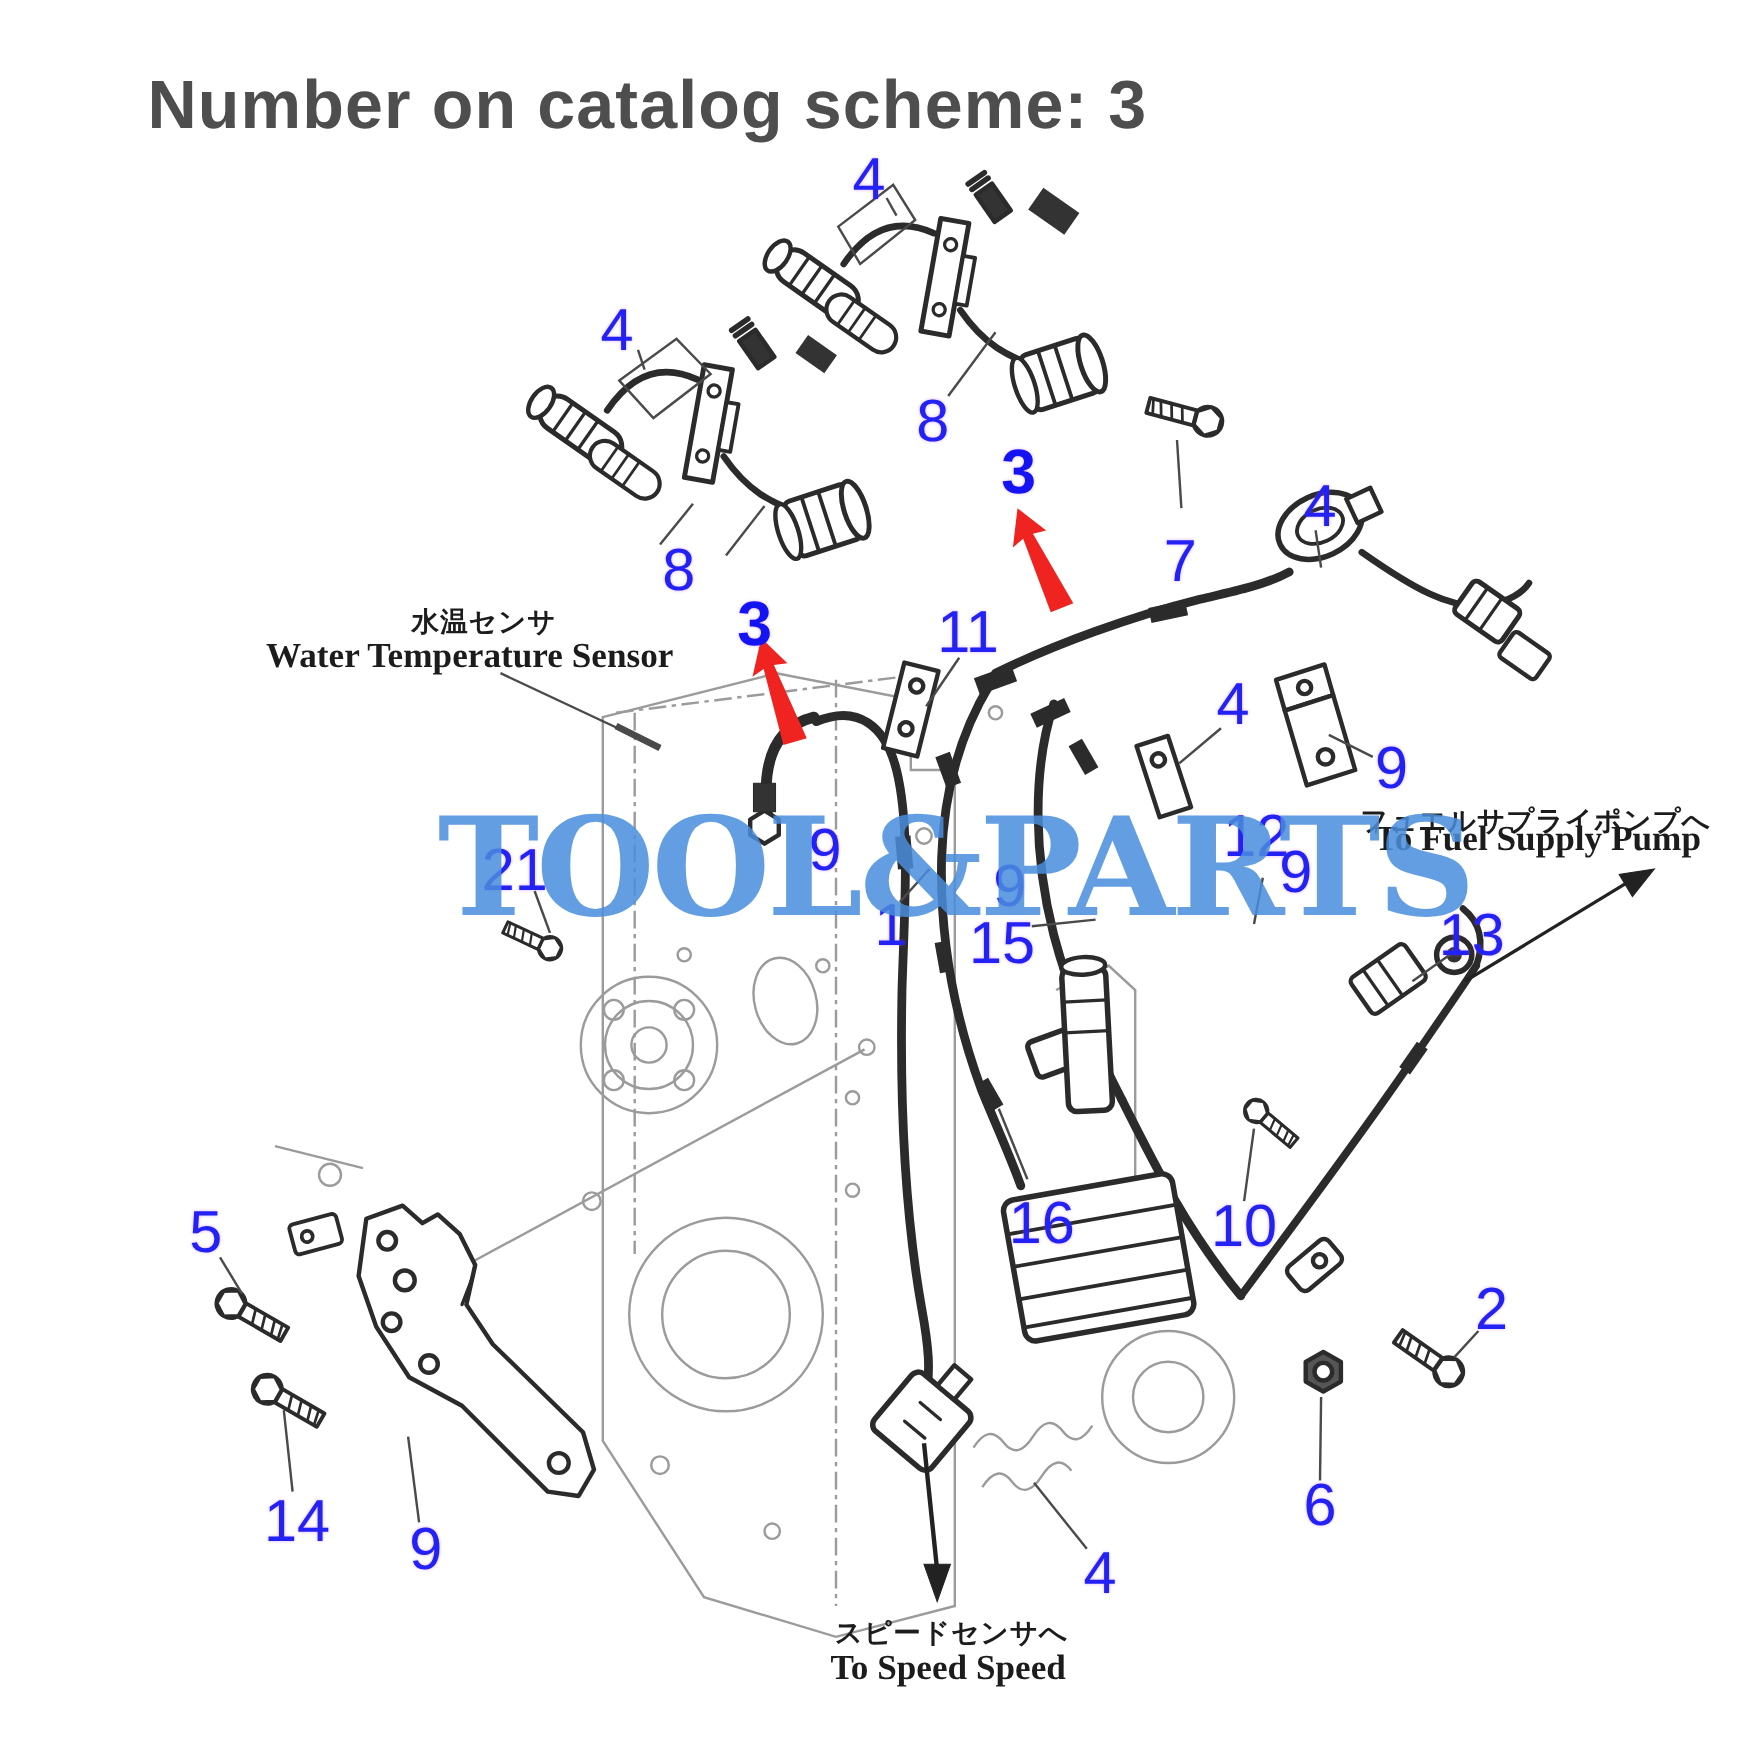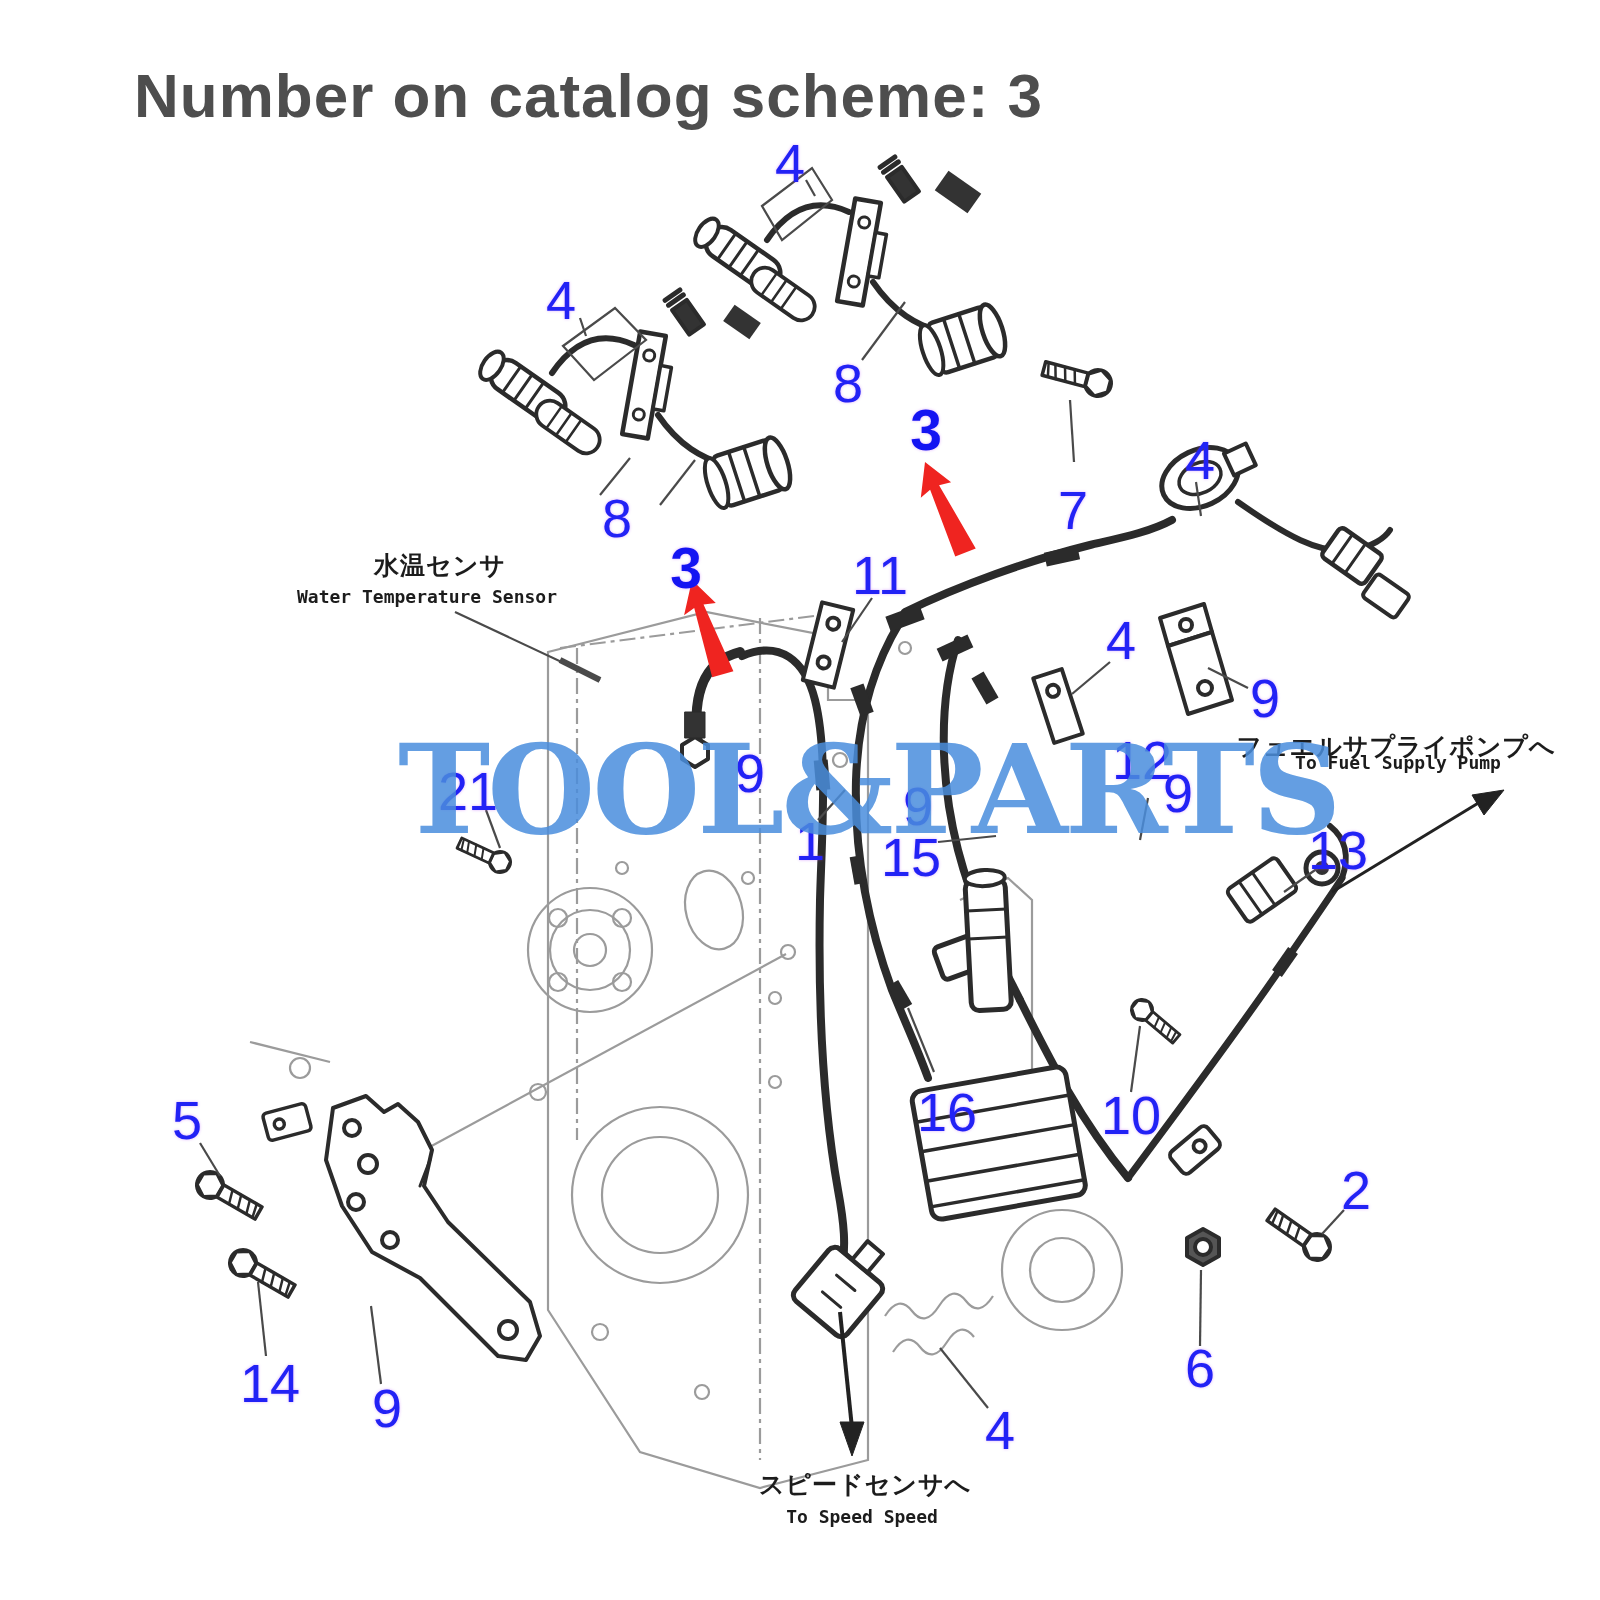--- a/index.html
+++ b/index.html
@@ -4,21 +4,21 @@
 <style>
   html,body{margin:0;padding:0;background:#fff;}
   #page{position:relative;width:1600px;height:1600px;background:#fff;overflow:hidden;
         font-family:"Liberation Sans",sans-serif;}
   #art{position:absolute;left:0;top:0;}
   #title{position:absolute;left:110px;top:60px;font-size:62px;font-weight:bold;
          letter-spacing:1px;color:#4e4e4e;white-space:nowrap;margin-left:24px;}
   .jlabel{position:absolute;transform:translate(-50%,-50%);color:#1c1c1c;
           font-family:"DejaVu Sans Mono",monospace;white-space:nowrap;text-align:right;}
   .ja{font-size:25px;font-weight:bold;letter-spacing:1px;}
-  .en{font-size:18px;font-weight:bold;letter-spacing:0px;}
+  .en{font-size:32px;font-weight:bold;letter-spacing:0px;font-family:Liberation Serif, serif;}
   #callouts{position:absolute;left:0;top:0;width:100%;height:100%;}
   .callout{position:absolute;transform:translate(-50%,-50%);font-size:54px;color:#2222f5;
            text-shadow:0 0 3px rgba(180,70,255,.45);line-height:1;white-space:nowrap;}
   .callout.bold{font-weight:bold;font-size:57px;color:#1414f2;}
   #watermark{position:absolute;left:398px;top:728px;font-family:"DejaVu Serif",serif;
              font-weight:bold;font-size:124px;line-height:1;color:#4a8edd;opacity:.85;
              letter-spacing:-3px;white-space:nowrap;}
 </style>
 </head>
 <body>

